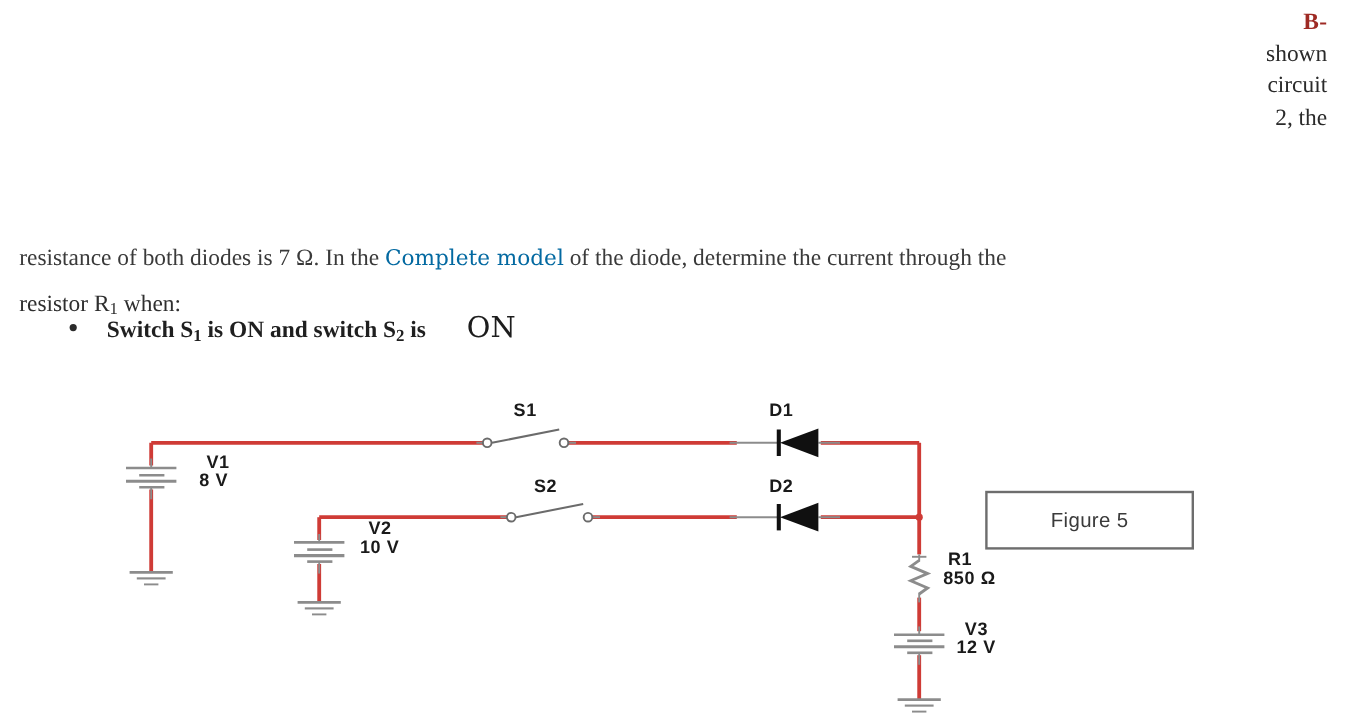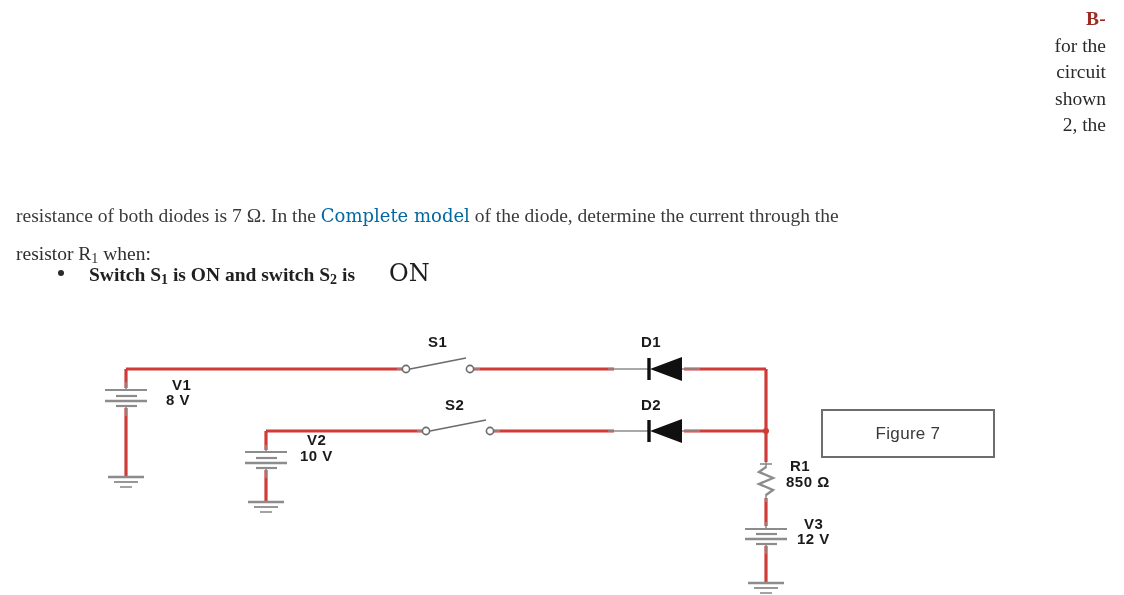--- a/index.html
+++ b/index.html
@@ -127,23 +127,22 @@
     font-size: 17px;
     color: #3a3a3a;
     letter-spacing: 0.3px;
   }
 </style>
 </head>
 <body>
 
 <div id="right-column">
   <span class="rc-line b-label">B-</span>
-  <span class="rc-line">for the</span>
+  <span class="rc-line">shown</span>
   <span class="rc-line">circuit</span>
-  <span class="rc-line">shown</span>
   <span class="rc-line">2,  the</span>
 </div>
 
 <div id="paragraph">
   <span class="scan">resistance of both diodes is 7 Ω. In the </span><span class="ins-font">Complete model</span><span class="scan"> of the diode, determine the current through the</span>
 </div>
 
 <div id="para-line2">
   <span>resistor R</span><span class="sub">1</span><span> when:</span>
 </div>
@@ -289,14 +288,14 @@
       <line x1="748" y1="253" x2="784" y2="253" stroke-width="2.4"></line>
       <line x1="754" y1="258" x2="778" y2="258" stroke-width="1.8"></line>
       <line x1="760" y1="263" x2="772" y2="263" stroke-width="1.6"></line>
     </g>
 
     <circle cx="766" cy="101" r="3" fill="#cf3b36"></circle>
   </svg>
 </div>
 
 <div id="figure-box">
-  <span id="figure-box-label">Figure 7</span>
+  <span id="figure-box-label">Figure 5</span>
 </div>
 
 </body></html>

